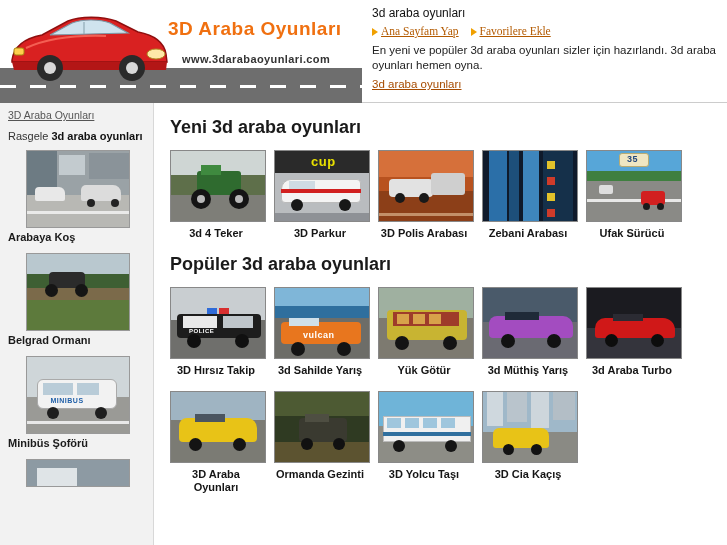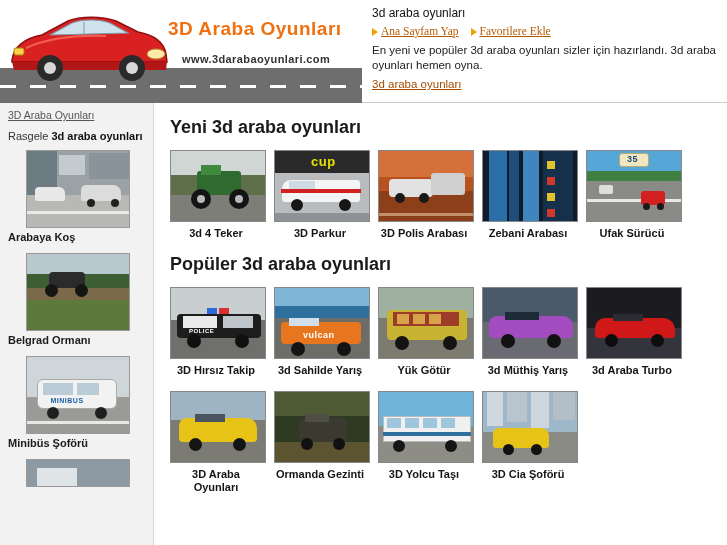--- a/index.html
+++ b/index.html
@@ -515,18 +515,18 @@
           <div class="box" style="left:0;top:0;width:96px;height:40px;background:#9fb8c9;"></div>
           <div class="box" style="left:4px;top:0;width:16px;height:34px;background:#cfd8de;"></div>
           <div class="box" style="left:24px;top:0;width:20px;height:30px;background:#b9c4cc;"></div>
           <div class="box" style="left:48px;top:0;width:18px;height:36px;background:#cdd6dc;"></div>
           <div class="box" style="left:70px;top:0;width:22px;height:28px;background:#b3bec6;"></div>
           <div class="box" style="left:0;top:40px;width:96px;height:32px;background:#8a8a84;"></div>
           <div class="box" style="left:10px;top:36px;width:56px;height:20px;background:#e8c317;border-radius:6px 8px 3px 3px;"></div>
           <div class="box" style="left:20px;top:52px;width:11px;height:11px;background:#121212;border-radius:50%;"></div>
           <div class="box" style="left:48px;top:52px;width:11px;height:11px;background:#121212;border-radius:50%;"></div>
         </div>
-        <div class="game-label">3D Cia Şoförü</div>
+        <div class="game-label">3D Cia Kaçış</div>
       </div>
     </div>
 
   </div>
 </div>
 
 </body></html>

